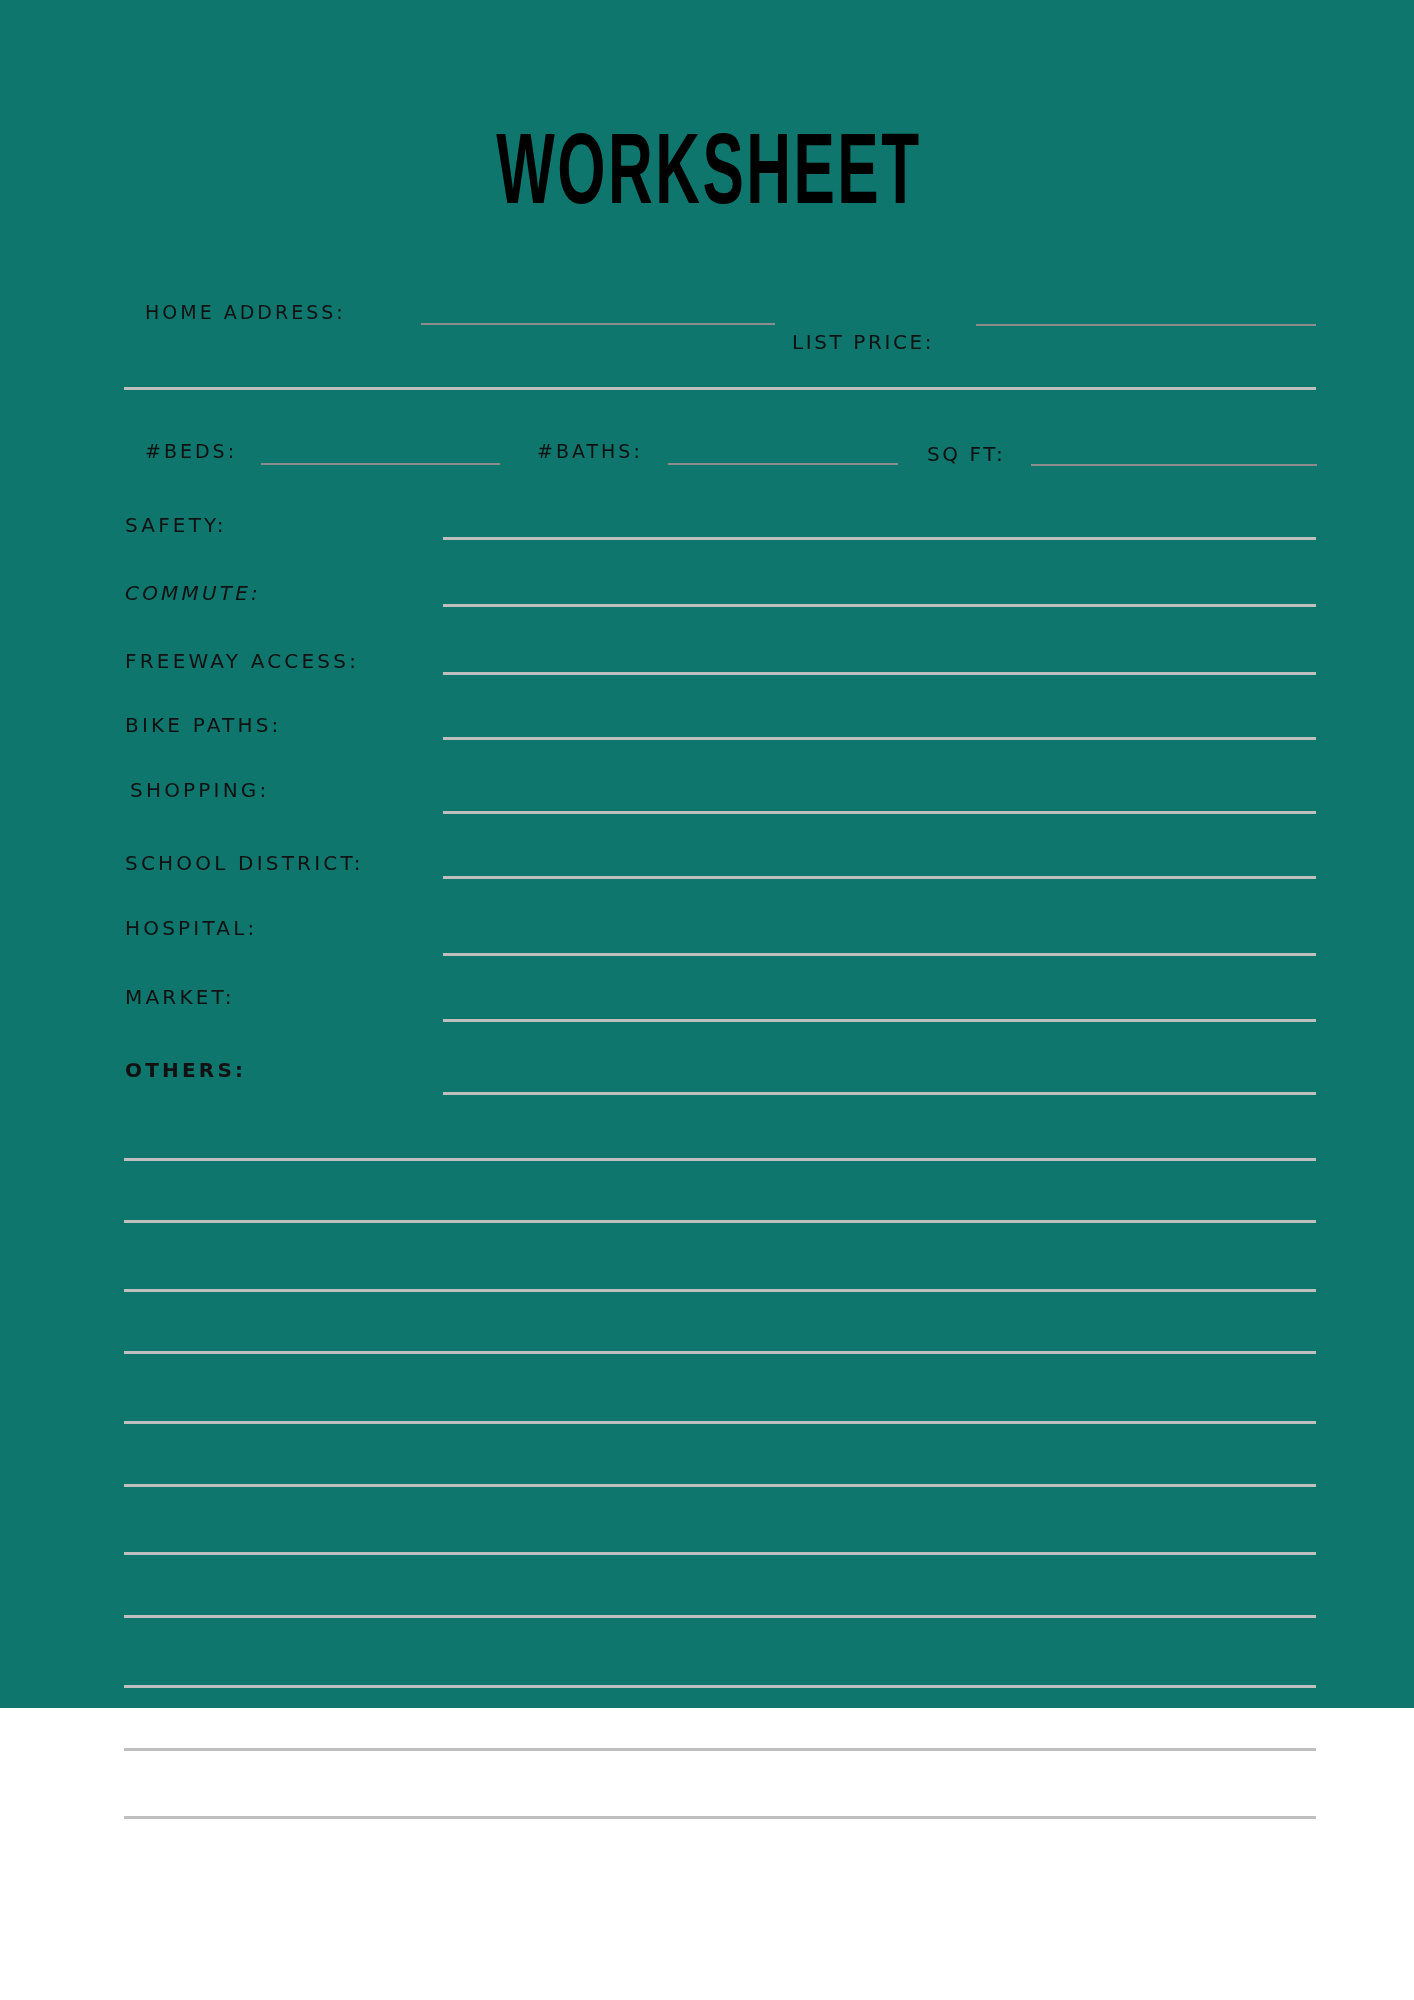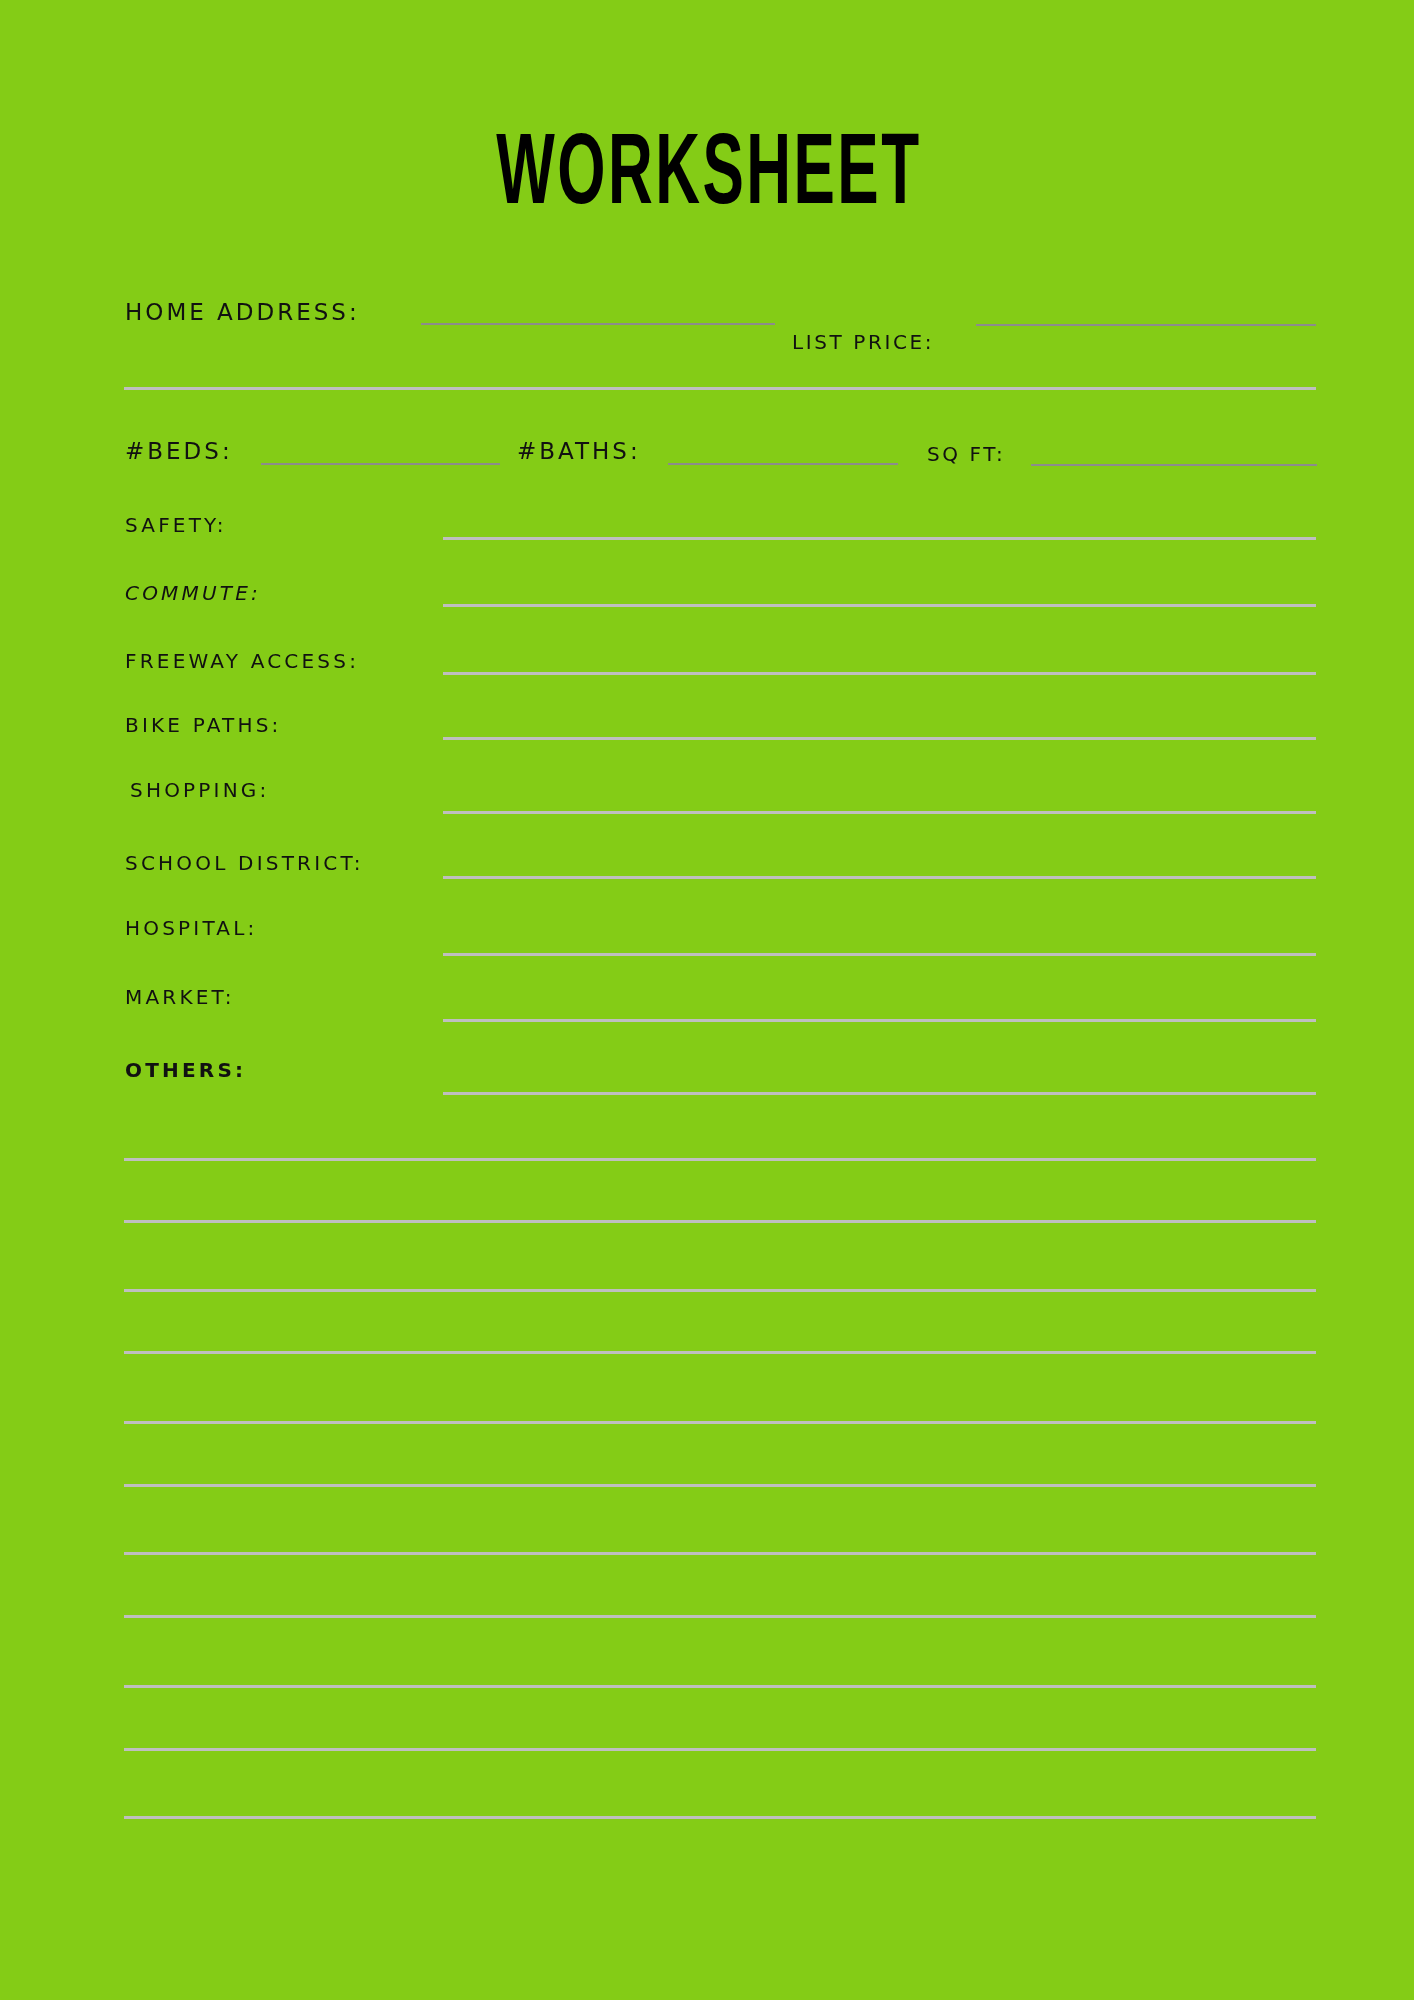--- a/index.html
+++ b/index.html
@@ -1,32 +1,32 @@
 <!DOCTYPE html>
 <html><head>
   <meta charset="utf-8">
   <style>
     html, body { margin: 0; padding: 0; background: #ffffff; }
     body { width: 1414px; height: 2000px; position: relative; overflow: hidden; }
-    .page { position: absolute; left: 0; top: 0; width: 1414px; height: 2000px; background: #84cc16; }
+    .page { position: absolute; left: 0; top: 0; width: 1414px; height: 1708px; background: #0f766e; }
     .title {
       position: absolute; left: 0; width: 1414px; top: 118px;
       text-align: center;
       font-family: "Liberation Sans", sans-serif; font-weight: bold;
       font-size: 100px; line-height: 100px; color: #000;
       transform: scaleX(0.62); transform-origin: 712px 0;
       letter-spacing: 4px;
     }
     .lbl {
       position: absolute;
       font-family: "DejaVu Sans", sans-serif;
       font-size: 20px; line-height: 20px; letter-spacing: 3.2px;
       color: #111; white-space: nowrap;
     }
-    .lbl.big { font-size: 23px; line-height: 23px; letter-spacing: 3px; }
+    .lbl.big { font-size: 19px; line-height: 23px; letter-spacing: 3px; margin-left: 20px; }
     .uline { position: absolute; height: 2px; background: #8c8c8c; }
     .rule { position: absolute; height: 3px; background: #bfbfbf; }
   </style>
 </head>
 <body>
 
 <div class="page">
 
   <div class="title">WORKSHEET</div>
 

